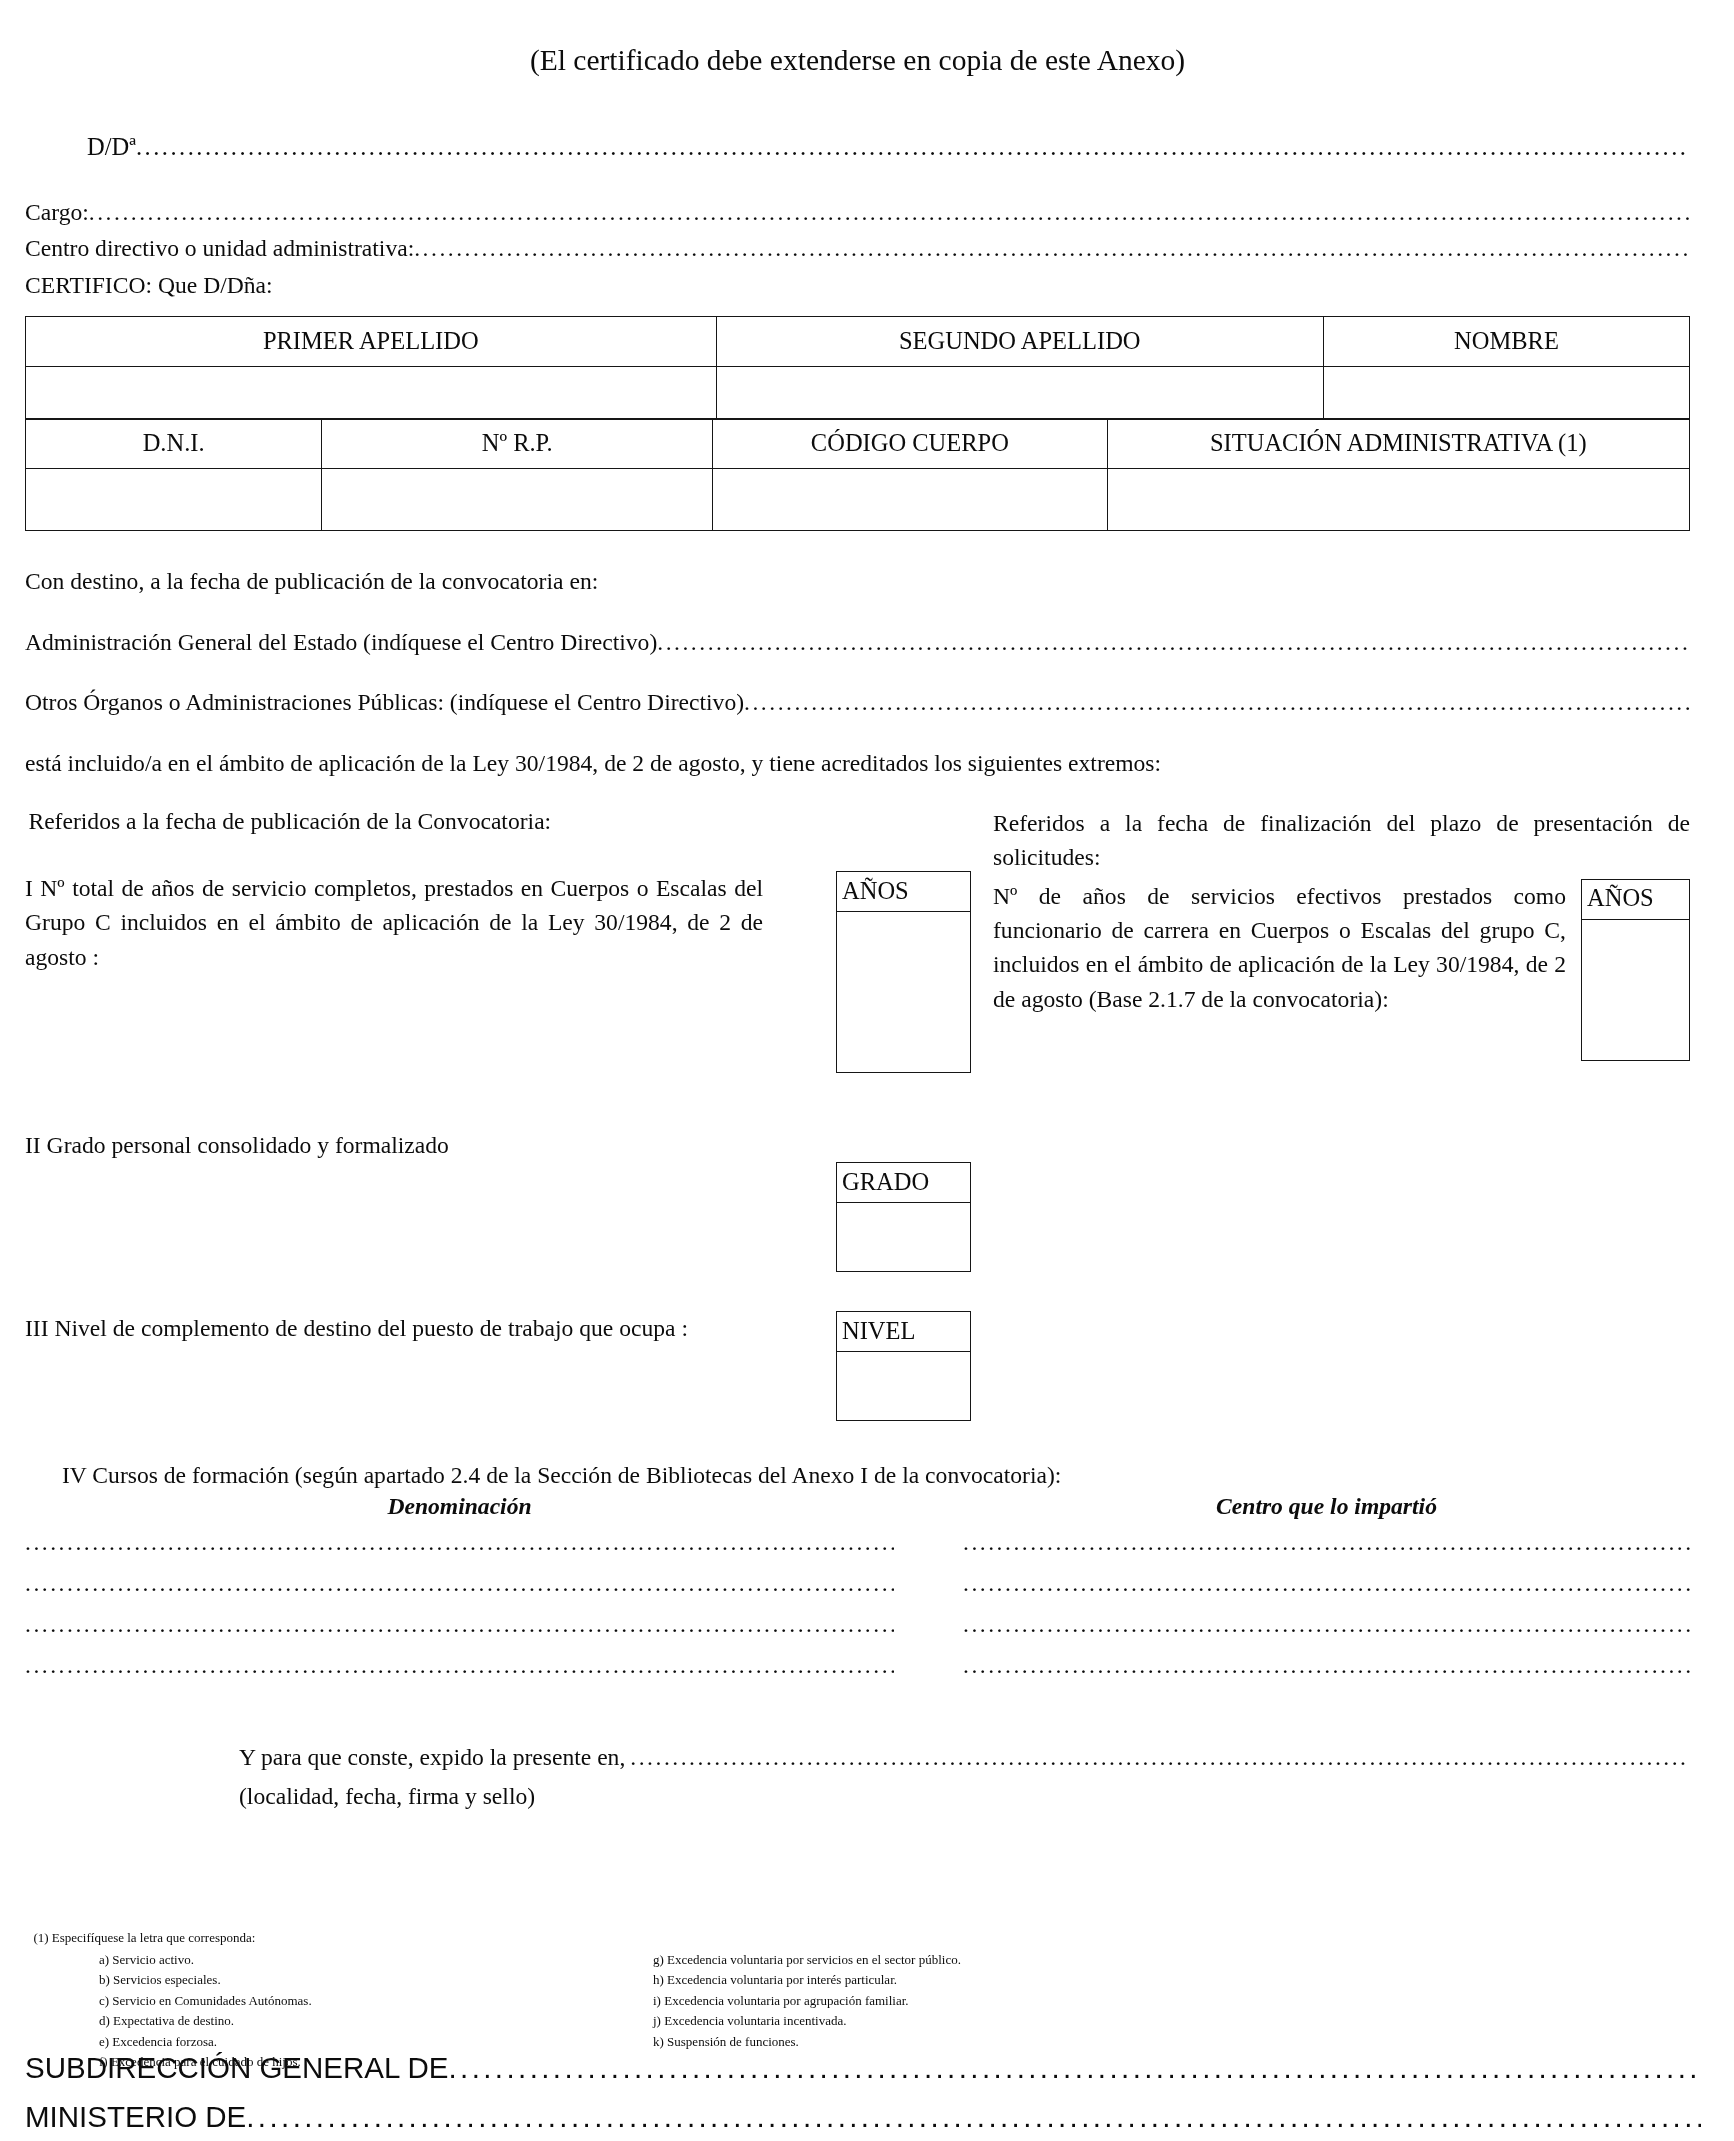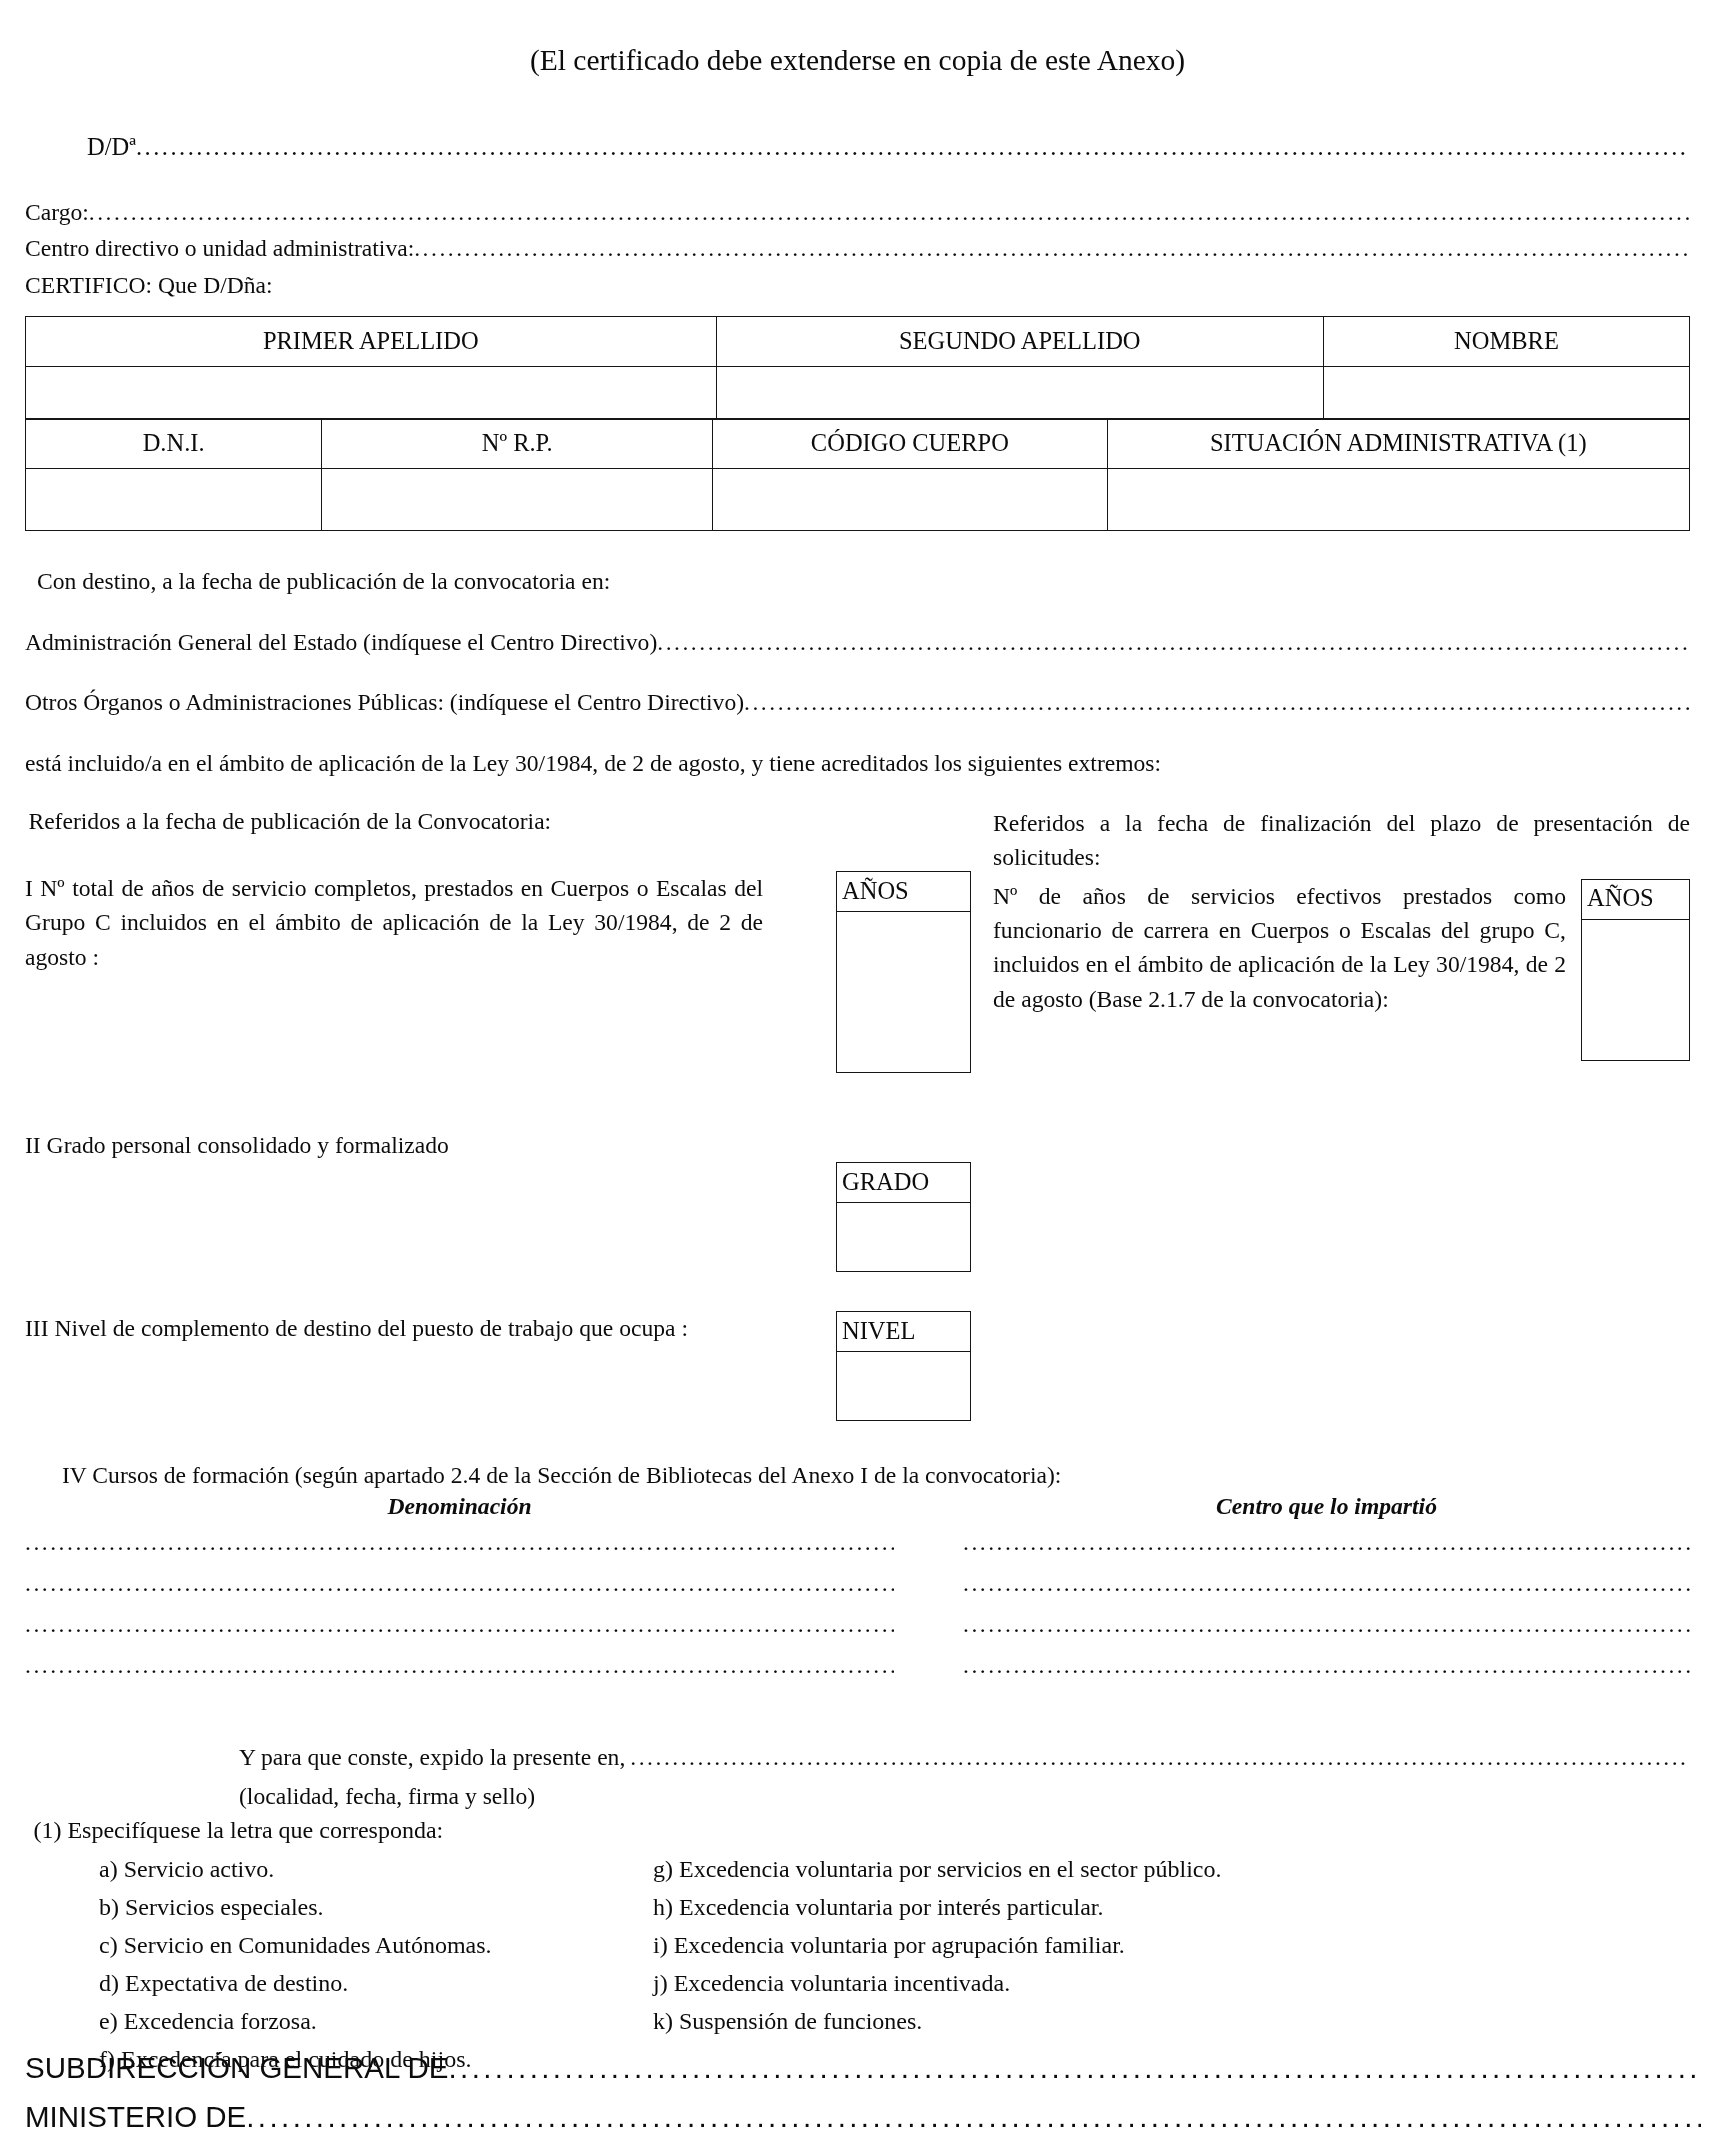--- a/index.html
+++ b/index.html
@@ -21,21 +21,21 @@
   .certifico{margin-top:5.9px;}
   
   table{width:100%;border-collapse:collapse;table-layout:fixed;}
   .t1{margin-top:15px;}
   .t2{margin-top:-1.7px;}
   td{border:1.7px solid #161616;text-align:center;vertical-align:middle;font-size:24.5px;padding:0 5px;}
   .t1 .hrow td,.t2 .hrow td{height:49px;}
   .t1 .vrow td{height:52px;}
   .t2 .vrow td{height:61px;}
   
-  .con-destino{margin:35px 12px 0;}
+  .con-destino{margin:35px 0 0;}
   .admin{margin-top:30px;}
   .otros{margin-top:30px;}
   .incluido{margin:30px 0 0;}
   
   .twocol{display:flex;margin-top:27px;}
   .colL{width:946px;flex:none;}
   .colR{flex:1 1 auto;margin-left:22px;}
   .colL-heading{margin:0 0 0 3.4px;}
   .item{display:flex;align-items:flex-start;}
   .item p{width:738px;margin:0;text-align:justify;line-height:1.45;}
@@ -61,21 +61,21 @@
   .course-row{display:flex;line-height:41px;}
   .course-row .c1{flex:none;width:869px;}
   .course-row .c2{flex:1 1 auto;margin-left:69px;}
   .course-row .fill{flex:1 1 auto;}
   .c1,.c2{display:flex;overflow:hidden;}
   
   .closing{margin-top:56px;margin-left:214px;}
   .closing .label{margin-right:5px;}
   .localidad{margin:8.4px 0 0 214px;}
   
-  .footnote{font-size:24px;line-height:1.58;}
+  .footnote{margin-top:116px;font-size:13px;line-height:1.58;}
   .footnote-heading{margin-left:8.4px;}
   .footnote-cols{display:flex;margin-top:1.7px;}
   .fn-col1{width:554px;flex:none;margin-left:74px;}
   .fn-col2{flex:1 1 auto;}
   .fn-item{white-space:nowrap;}
   
   .footer{position:absolute;left:25px;right:34px;bottom:5px;font-family:"Liberation Sans", sans-serif;font-size:29.5px;}
   .footer .dotline{align-items:baseline;}
   .footer .fill{letter-spacing:3.4px;}
   .footer-line2{margin-top:10px;}

